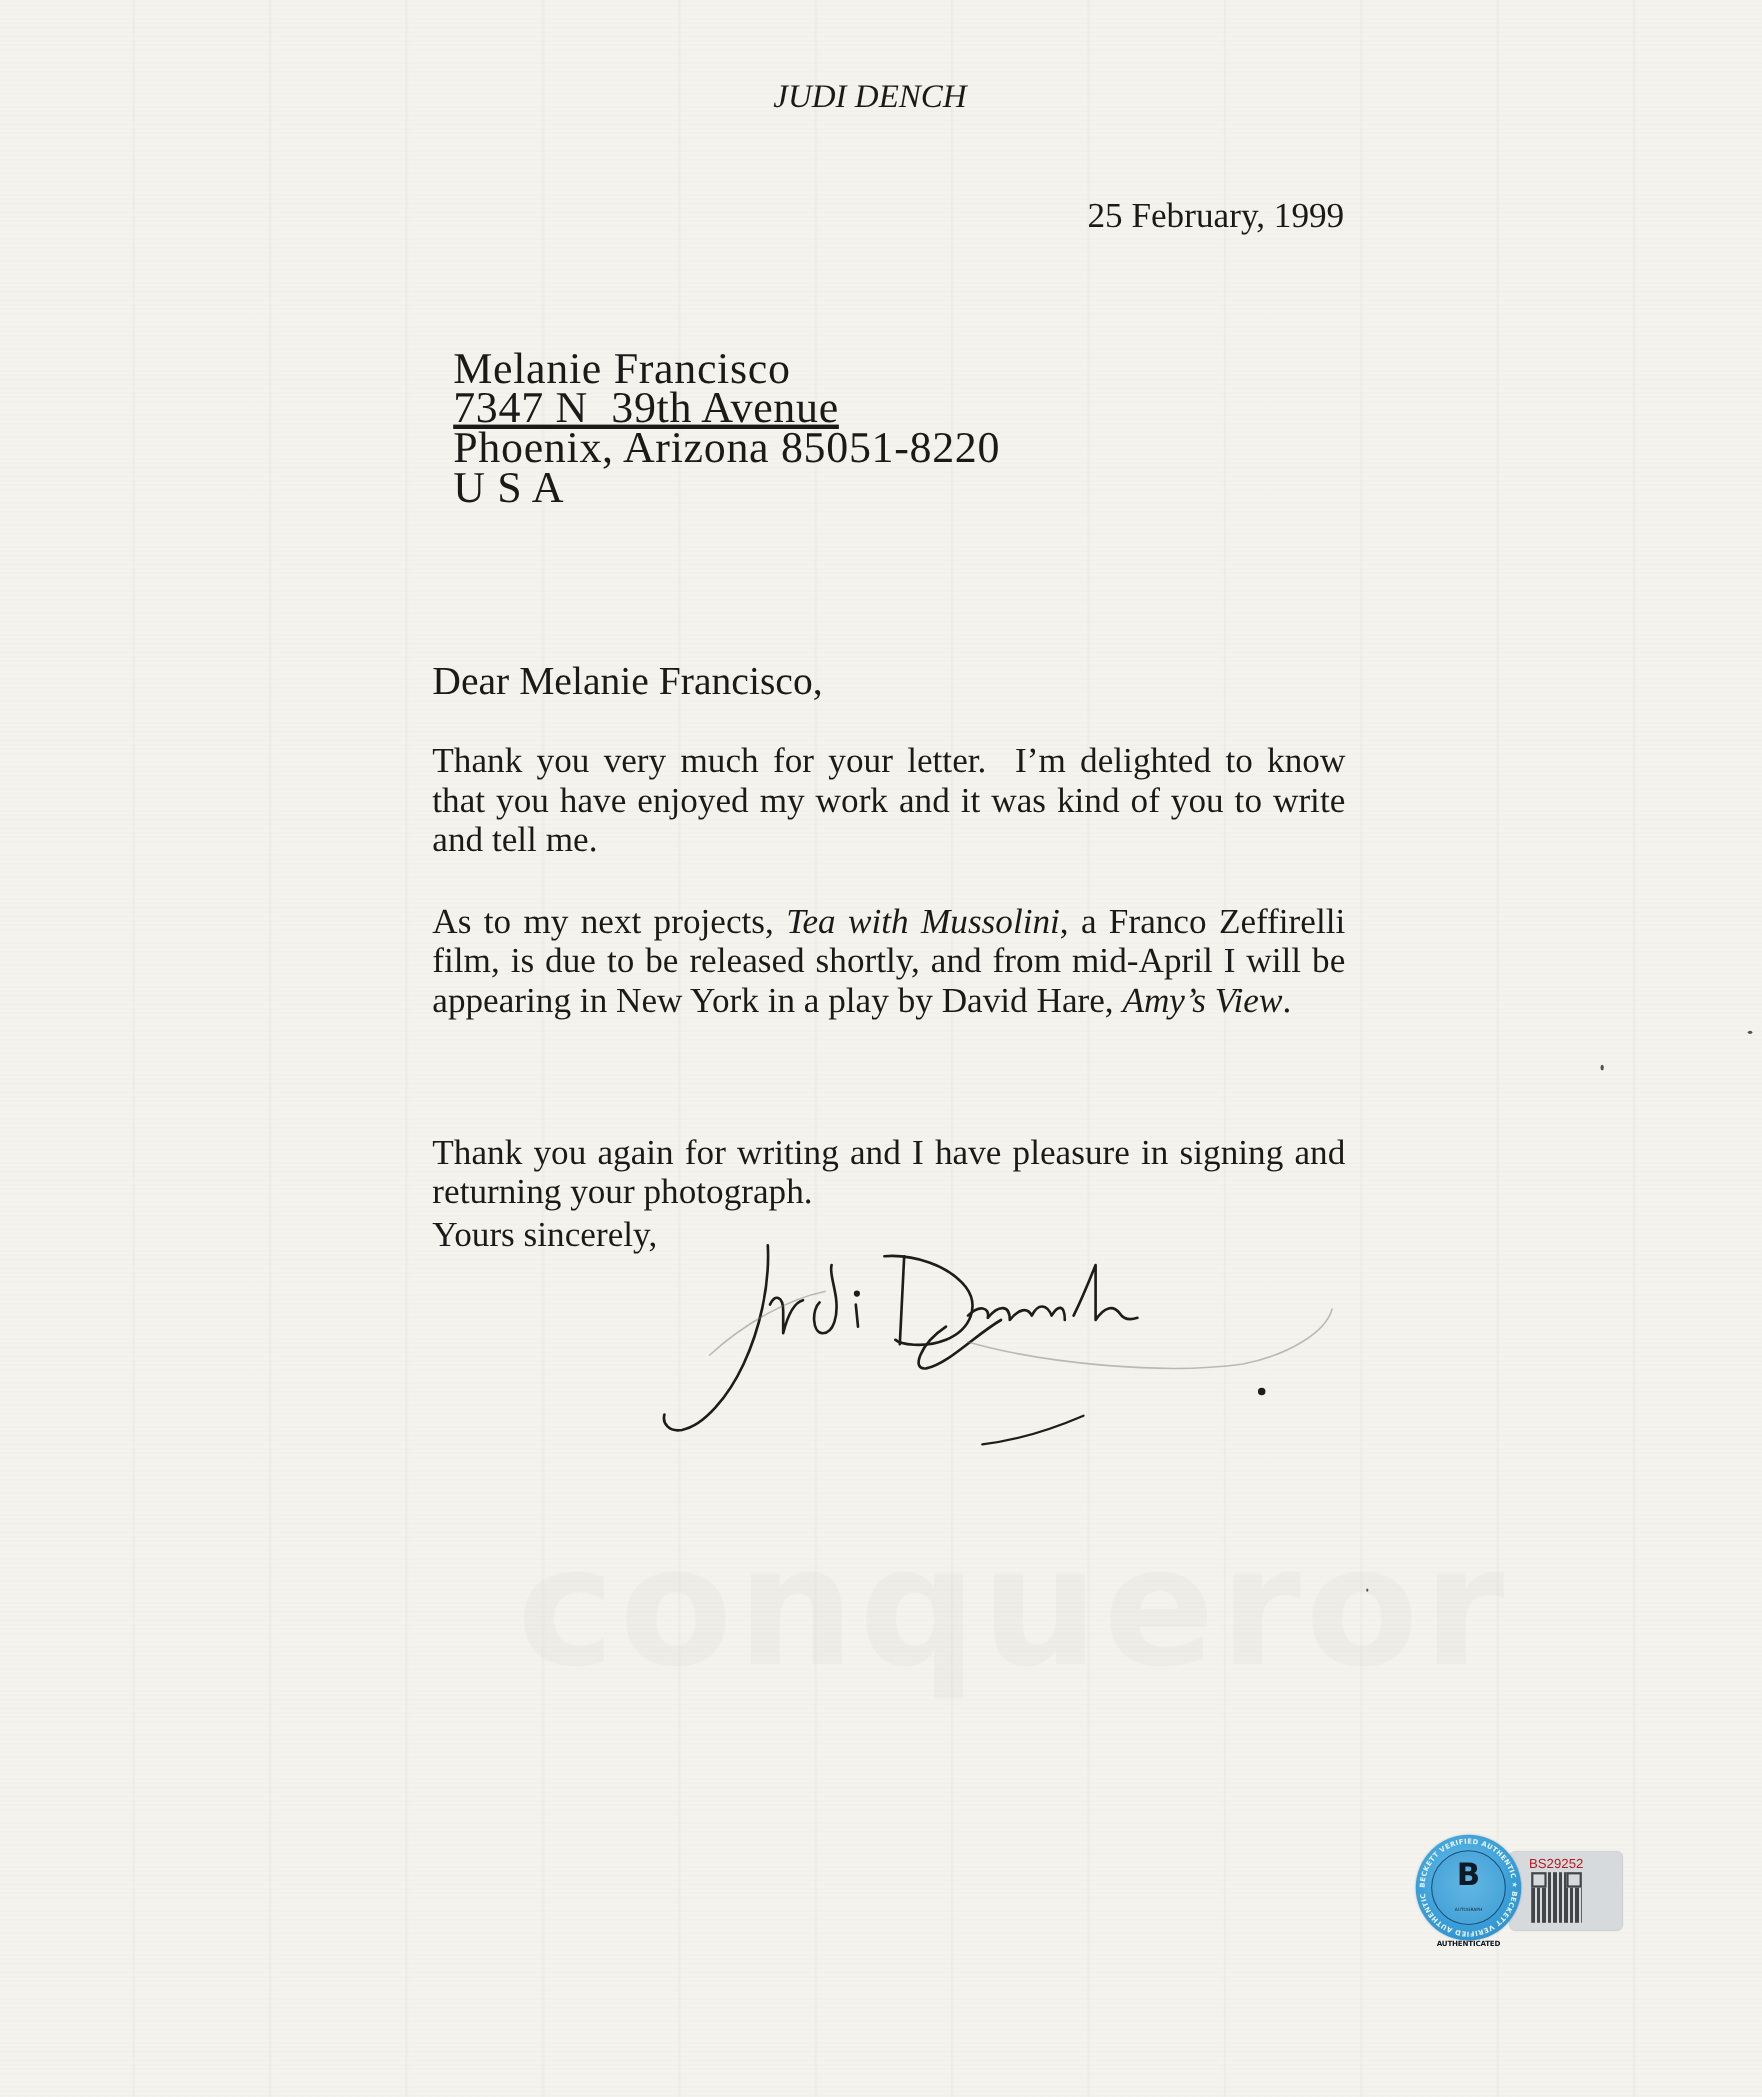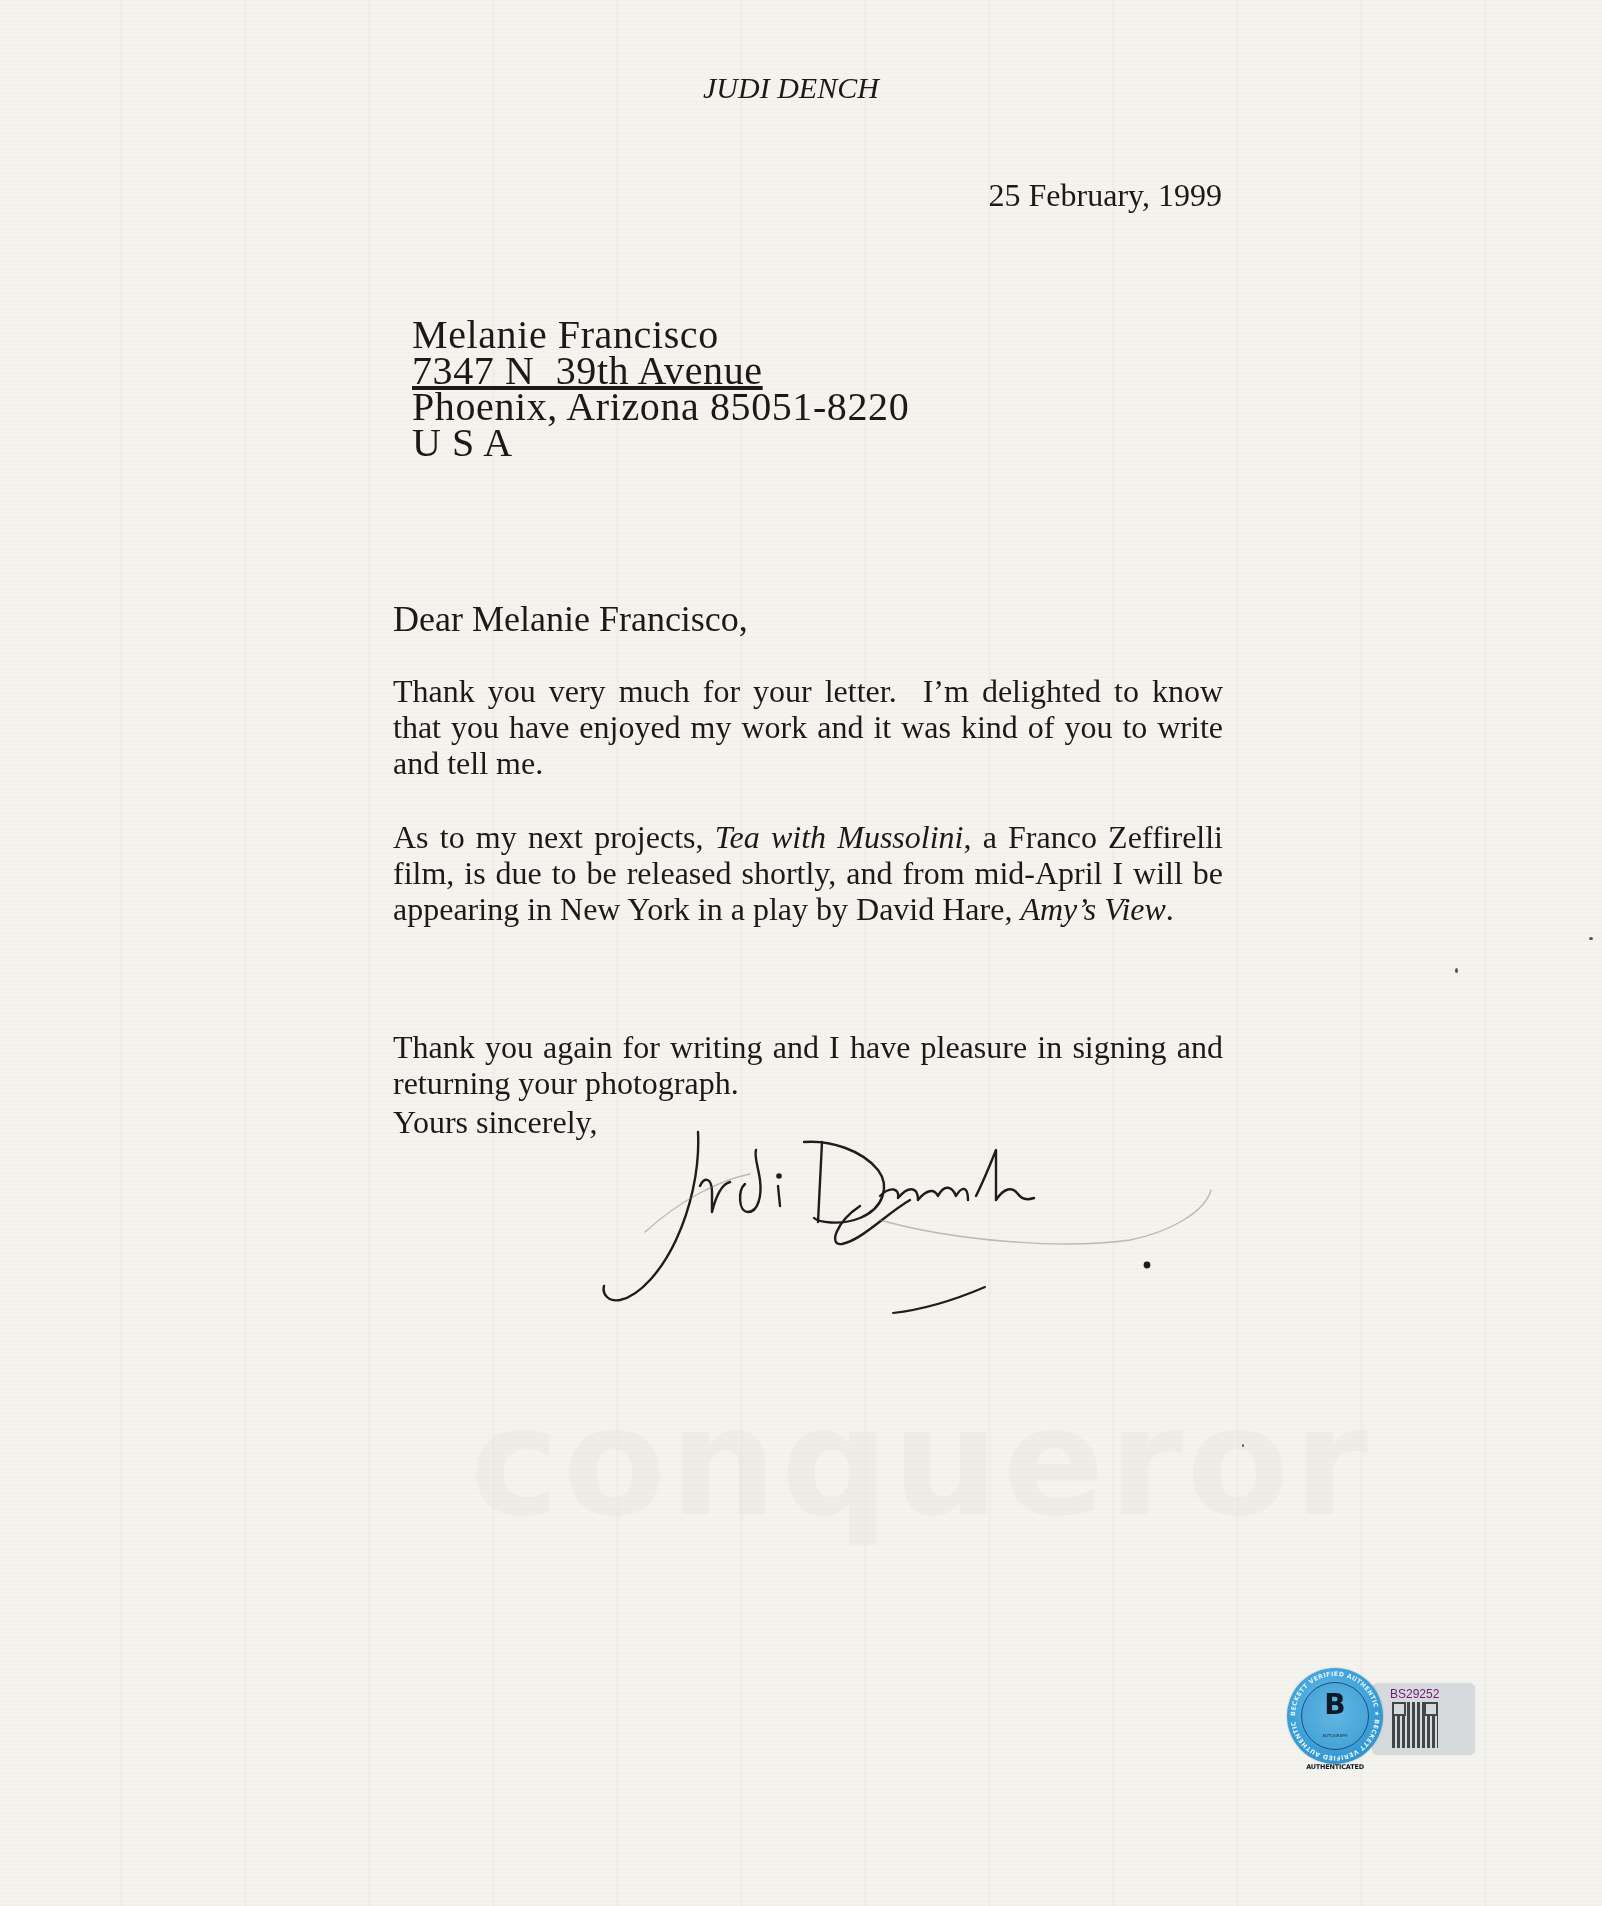--- a/index.html
+++ b/index.html
@@ -168,21 +168,21 @@
     border-radius: 6px;
     z-index: 1;
     box-shadow: 0 0 1px rgba(0,0,0,0.2);
   }
   .sticker-code {
     position: absolute;
     left: 18px;
     top: 4px;
     font-family: "Liberation Sans", sans-serif;
     font-size: 12px;
-    color: #701a75;
+    color: #b91c1c;
     letter-spacing: 0px;
   }
   .qr {
     position: absolute;
     left: 20px;
     top: 19px;
     width: 46px;
     height: 46px;
     background:
       repeating-linear-gradient(90deg, #2a2d30 0 3px, transparent 3px 5px),

